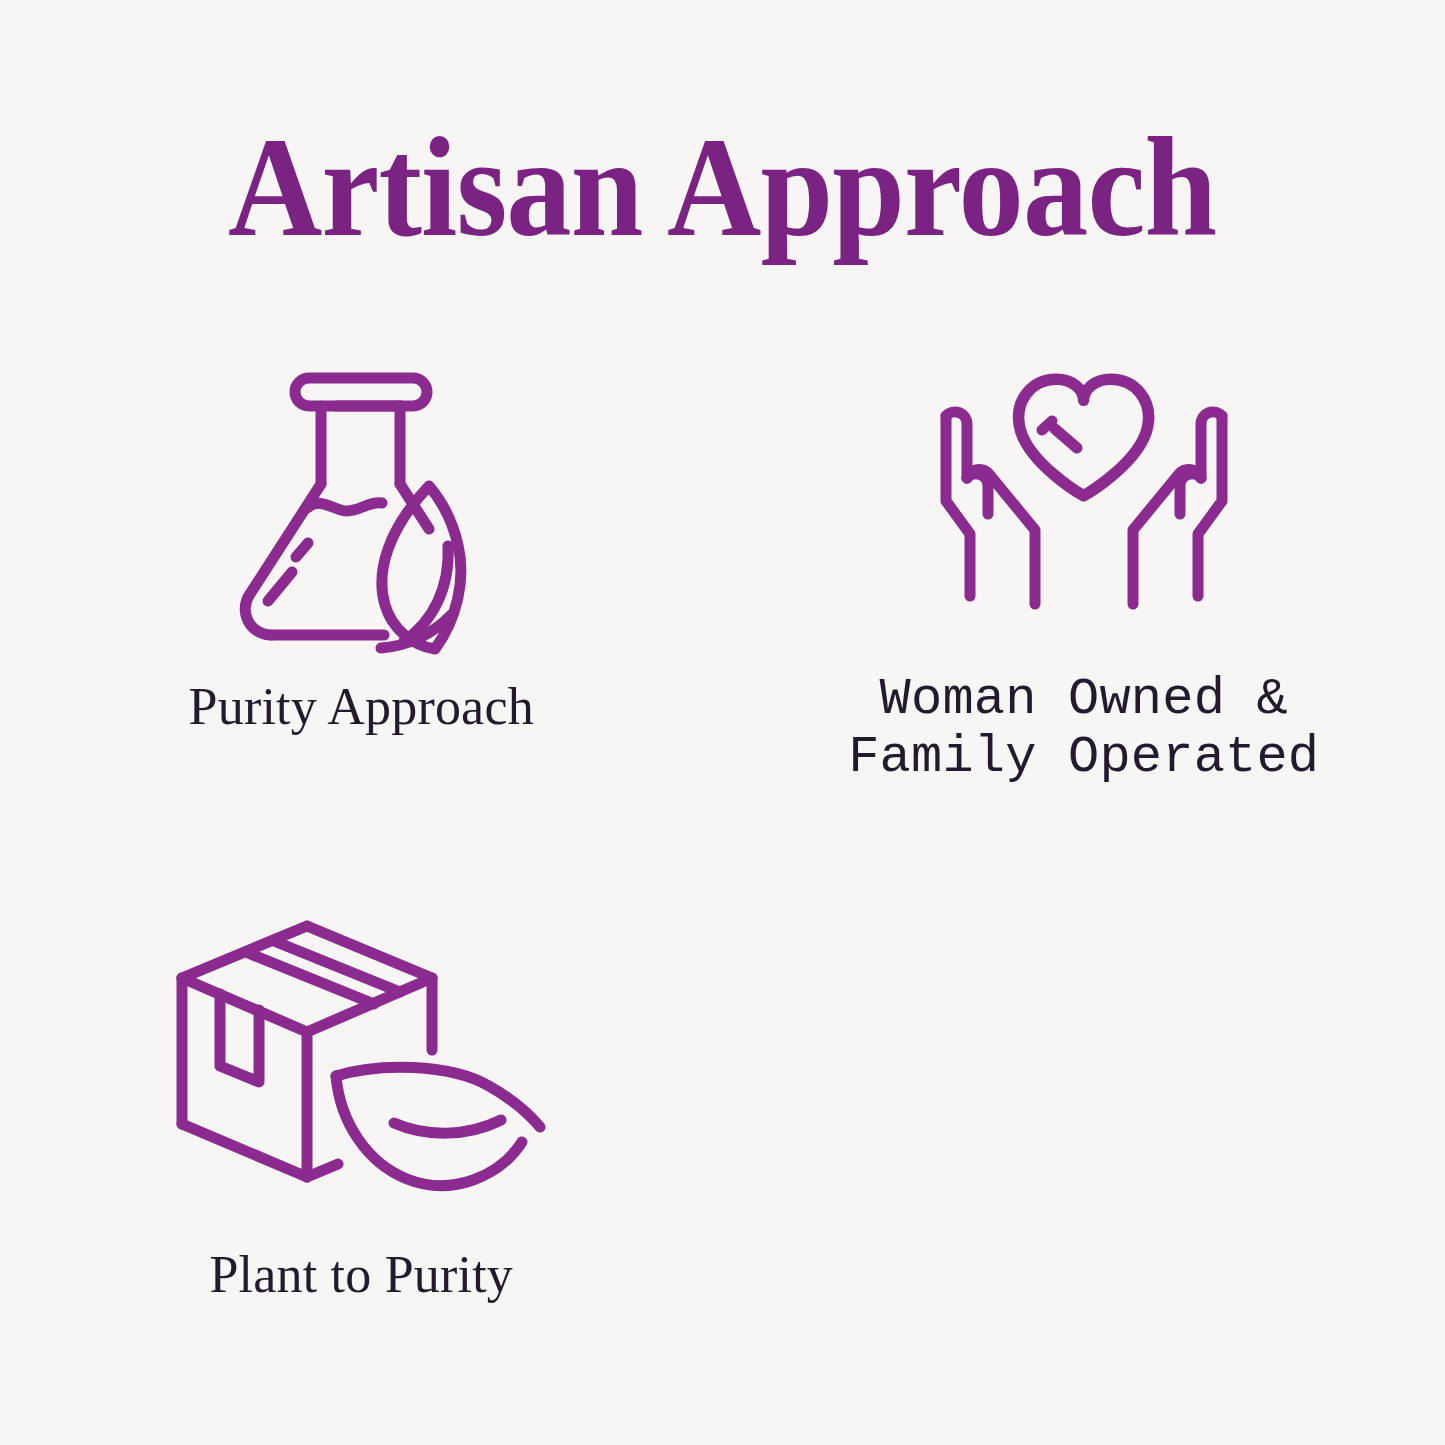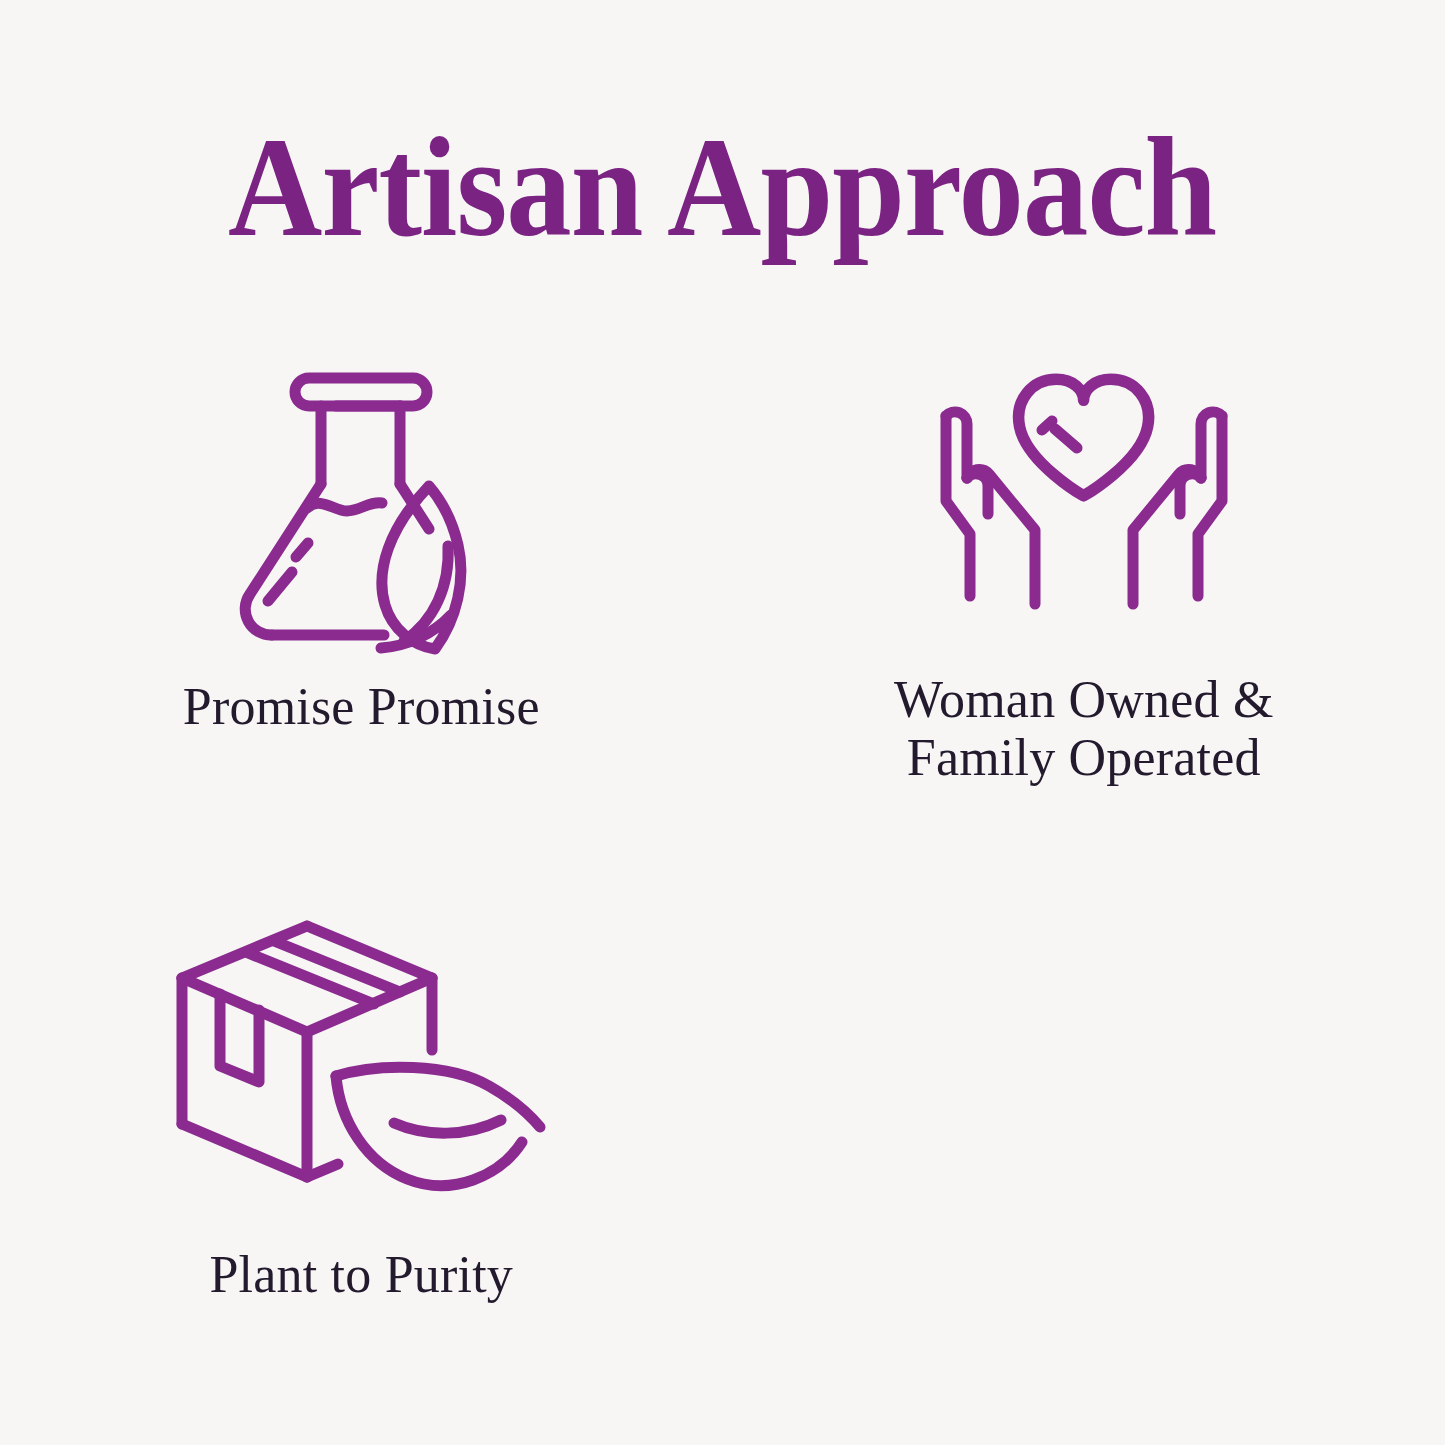--- a/index.html
+++ b/index.html
@@ -81,21 +81,21 @@
     margin-top: 26px;
     font-family: "Liberation Serif", "DejaVu Serif", serif;
     font-weight: 400;
     font-size: 52px;
     line-height: 1.12;
     color: #241A2E;
     text-align: center;
     white-space: pre-line;
     letter-spacing: 0.2px;
   }
-  .caption.two-line { margin-top: 22px; }
+  .caption.two-line { margin-top: 22px; font-family: Liberation Mono, monospace; }
 
   
   .icon-flask  { width: 290px; height: 300px; }
   .icon-hands  { width: 320px; height: 285px; }
   .icon-leaf   { width: 270px; height: 265px; }
   .icon-box-ic { width: 395px; height: 290px; }
 
   .cell-tl .caption { margin-top: 22px; }
   .cell-tr .caption { margin-top: 30px; }
   .cell-bl .caption { margin-top: 48px; }
@@ -135,21 +135,21 @@
           <path d="M92 187 l-12 14" stroke="#8B2A8F"></path>
           <path d="M76 216 l-24 29" stroke="#8B2A8F"></path>
 
           <path d="M213 130 c-40 42 -54 85 -44 119 c7 24 28 41 50 44 c22 -30 31 -70 23 -104 c-6 -26 -17 -45 -29 -59 z" stroke="#8B2A8F"></path>
 
           <path d="M232 190 c2 40 -14 75 -44 95" stroke="#8B2A8F"></path>
 
           <path d="M165 292 c27 -2 52 -14 70 -33" stroke="#8B2A8F"></path>
         </svg>
       </div>
-      <div class="caption" style="color: rgb(36, 26, 46);">Promise Promise</div>
+      <div class="caption" style="color: rgb(36, 26, 46);">Purity Approach</div>
     </div>
 
     <div class="cell cell-r1 cell-tr">
       <div class="icon-box icon-hands">
         <svg viewBox="0 0 320 285" fill="none" xmlns="http://www.w3.org/2000/svg" stroke="#8B2A8F" stroke-width="11" stroke-linecap="round" stroke-linejoin="round">
 
           <path d="M160 135 C160 135 106 104 99 69 C94 44 111 24 134 24 C150 24 160 34 160 44 C160 34 170 24 186 24 C209 24 226 44 221 69 C214 104 160 135 160 135 Z" transform="translate(0,-4) scale(1.05) translate(-8,2)" stroke="#8B2A8F"></path>
 
           <path d="M128 65 l-10 9" stroke="#8B2A8F"></path>
 

